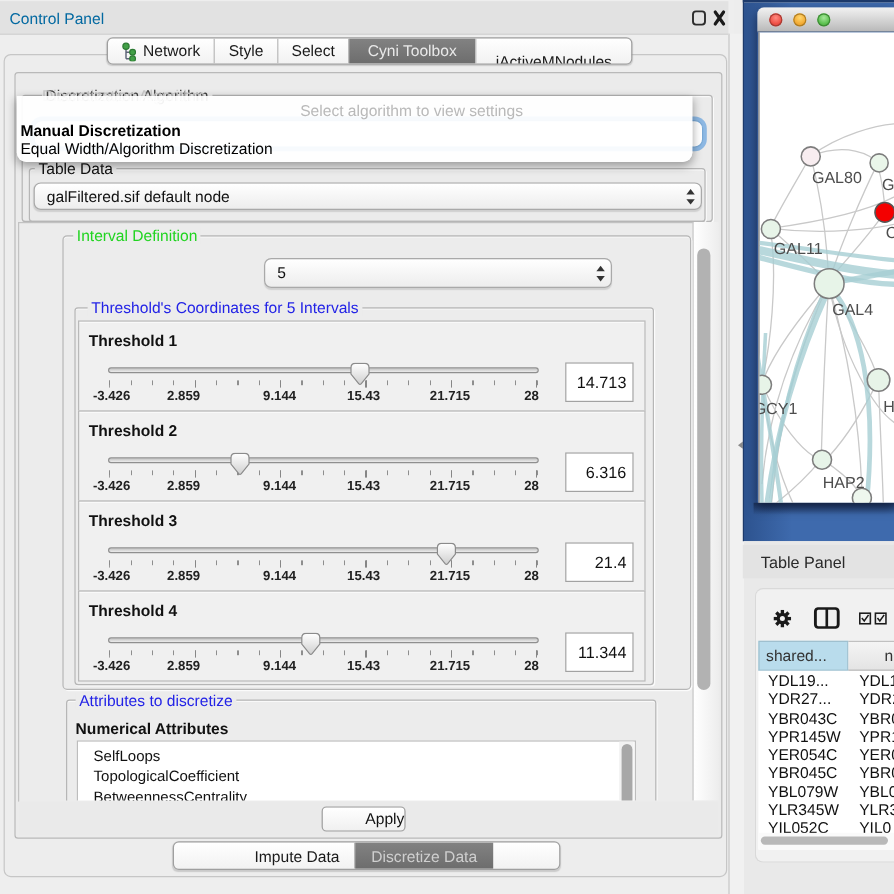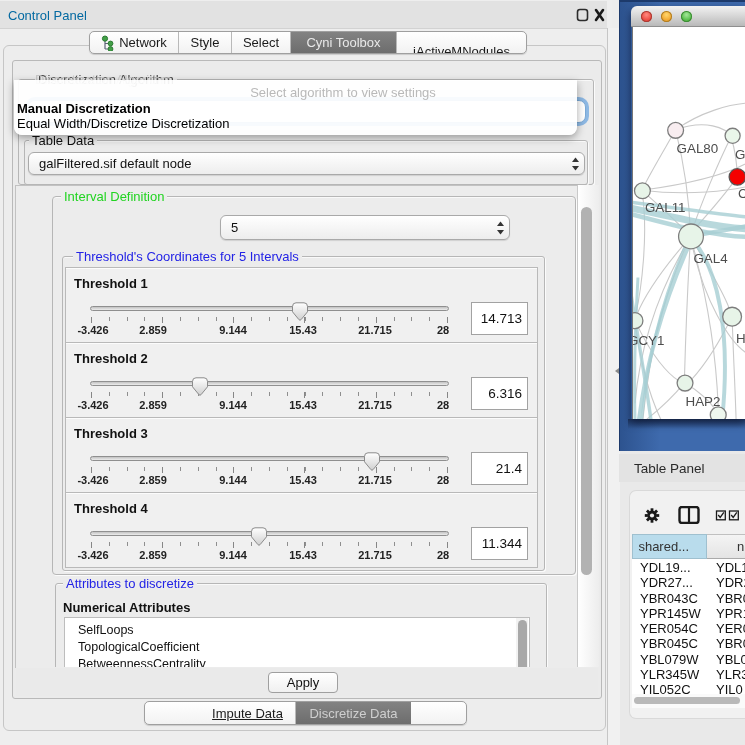--- a/index.html
+++ b/index.html
@@ -183,32 +183,32 @@
   </div>
   <div class="abs" style="left:63px;top:27px;font-size:13px;font-weight:bold;color:#111;">Numerical Attributes</div>
   <div class="abs" style="left:64px;top:44px;width:464px;height:60px;background:#ffffff;border:1px solid #bdbdbd;">
     <div style="position:absolute;left:13px;top:4px;font-size:12.5px;color:#111;line-height:17px;">SelfLoops<br>TopologicalCoefficient<br>BetweennessCentrality</div>
     <div style="position:absolute;right:1px;top:0;width:12px;height:60px;background:#f2f2f2;"></div>
     <div style="position:absolute;right:2.5px;top:2px;width:9px;height:58px;background:#a8a8a8;border-radius:5px;"></div>
   </div>
 </div>
 
 <div class="abs" style="left:16px;top:668px;width:582px;height:28px;background:#eaeaea;"></div>
-<div class="abs" style="left:268px;top:672px;width:68px;height:19px;background:linear-gradient(#ffffff,#f0f0f0);border:1px solid #9f9f9f;border-radius:4px;font-size:13px;color:#111;text-align:center;line-height:19px;">Apply</div>
+<div class="abs" style="left:268px;top:672px;width:68px;height:19px;background:linear-gradient(#ffffff,#f0f0f0);border:1px solid #9f9f9f;border-radius:4px;font-size:13px;color:#111;text-align:right;line-height:19px;">Apply</div>
 
 <div class="seg" style="left:144px;top:701px;width:321px;height:22px;">
-  <div class="s" style="width:96px;text-decoration:underline;">Impute Data</div>
+  <div class="s" style="width:96px;">Impute Data</div>
   <div class="s sel" style="width:115px;color:#cfcfcf;">Discretize Data</div>
 </div>
 
 <div class="abs" style="left:35px;top:72px;font-size:13px;color:#c8c8c8;">Discretization Algorithm</div>
 <div class="abs" style="left:14px;top:80px;width:563px;height:55px;background:rgba(255,255,255,.93);border-radius:0 0 8px 8px;box-shadow:0 3px 8px rgba(0,0,0,.35);"></div>
 <div class="abs" style="left:14px;top:85px;width:658px;text-align:center;font-size:13px;color:#b9b9b9;">Select algorithm to view settings</div>
 <div class="abs" style="left:17px;top:101px;font-size:13px;font-weight:bold;color:#000;">Manual Discretization</div>
-<div class="abs" style="left:17px;top:116px;font-size:13px;color:#000;">Equal Width/Discretize Discretization</div>
+<div class="abs" style="left:17px;top:116px;font-size:13px;color:#000;">Equal Width/Algorithm Discretization</div>
 
 <div class="abs" style="left:615px;top:368px;width:0;height:0;border-top:3px solid transparent;border-bottom:3px solid transparent;border-right:4px solid #8a8a8a;"></div>
 
 <div class="abs" style="left:619px;top:0;width:126px;height:451px;background:linear-gradient(90deg,#2d538f,#3e6aad 40px);border-top:2px solid #1d3a6b;border-left:1px solid #1d3a6b;box-sizing:border-box;"></div>
 
 <div class="abs" style="left:631px;top:6px;width:114px;height:413px;box-shadow:0 4px 9px rgba(0,0,20,.55);border-radius:6px 6px 0 0;"></div>
 <div class="abs" style="left:631px;top:6px;width:114px;height:21px;background:linear-gradient(#f2f2f2,#d9d9d9 45%,#b9b9b9);border-radius:6px 0 0 0;border-bottom:1px solid #8f8f8f;box-sizing:border-box;"></div>
 <div class="abs" style="left:641px;top:11px;width:11px;height:11px;border-radius:50%;background:radial-gradient(circle at 50% 35%,#ff8a80,#ee5046 55%,#d0352c);box-shadow:inset 0 0 0 1px #a63b33;"></div>
 <div class="abs" style="left:661px;top:11px;width:11px;height:11px;border-radius:50%;background:radial-gradient(circle at 50% 35%,#ffd76e,#f3ab35 55%,#d98f23);box-shadow:inset 0 0 0 1px #ad7d25;"></div>
 <div class="abs" style="left:681px;top:11px;width:11px;height:11px;border-radius:50%;background:radial-gradient(circle at 50% 35%,#a5e79a,#5dc150 55%,#3f9e35);box-shadow:inset 0 0 0 1px #3c8a34;"></div>

